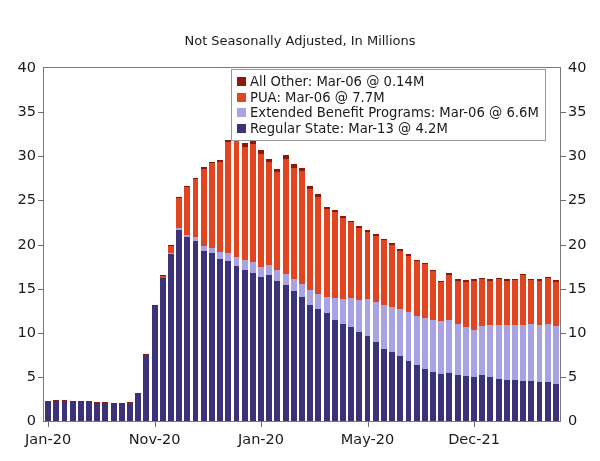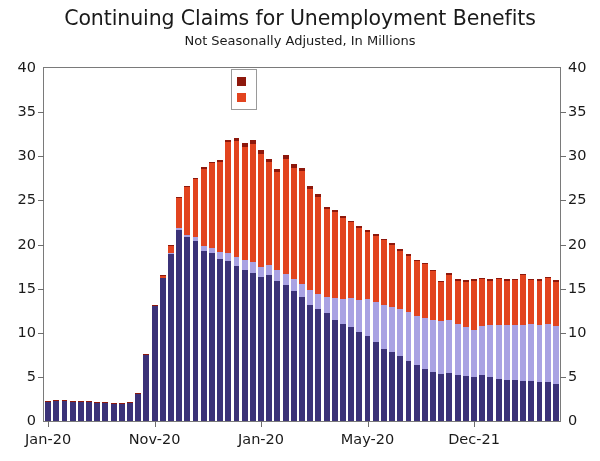--- a/index.html
+++ b/index.html
@@ -69,21 +69,20 @@
   .swatch{
     width:9px;height:9px;margin-right:4px;flex:none;
   }
   .legend-text{font-size:13.2px;color:#1a1a1a;line-height:15.5px;}
 </style>
 </head>
 <body>
 
 <div id="chart-root">
 
-  <div class="title">Continuing Claims for Unemployment Benefits</div>
   <div class="subtitle">Not Seasonally Adjusted, In Millions</div>
 
   <div id="plot">
     <div id="bars">
         <div class="bar" style="left: 1.14667px; width: 5.89714px; height: 19.768px;">
           <div class="seg seg-regular" style="background: rgb(59, 50, 120); height: 19.415px; bottom: 0px; top: auto;"></div>
           <div class="seg seg-other" style="background: rgb(142, 24, 12); height: 0.8px; bottom: 19.415px; top: auto;"></div>
         </div>
         <div class="bar" style="left: 9.33714px; width: 5.89714px; height: 20.6505px;">
           <div class="seg seg-regular" style="background: rgb(59, 50, 120); height: 20.2975px; bottom: 0px; top: auto;"></div>
@@ -478,19 +477,29 @@
       <div class="xtick-label" style="width: 120px; left: 201.048px; top: 431px;">Jan-20</div>
       <div class="xtick" style="left: 367.524px; top: 421px; height: 6px;"></div>
       <div class="xtick-label" style="width: 120px; left: 307.524px; top: 431px;">May-20</div>
       <div class="xtick" style="left: 474px; top: 421px; height: 6px;"></div>
       <div class="xtick-label" style="width: 120px; left: 414px; top: 431px;">Dec-21</div>
     </div>
 
   <div id="legend">
       <div class="legend-row">
         <span class="swatch" style="background: rgb(142, 24, 12);"></span>
+        <span class="legend-text">All Other: Mar-06 @ 0.14M</span>
       </div>
       <div class="legend-row">
         <span class="swatch" style="background: rgb(226, 68, 31);"></span>
+        <span class="legend-text">PUA: Mar-06 @ 7.7M</span>
+      </div>
+      <div class="legend-row">
+        <span class="swatch" style="background: rgb(169, 162, 227);"></span>
+        <span class="legend-text">Extended Benefit Programs: Mar-06 @ 6.6M</span>
+      </div>
+      <div class="legend-row">
+        <span class="swatch" style="background: rgb(59, 50, 120);"></span>
+        <span class="legend-text">Regular State: Mar-13 @ 4.2M</span>
       </div>
     </div>
 
 </div>
 
 </body></html>

